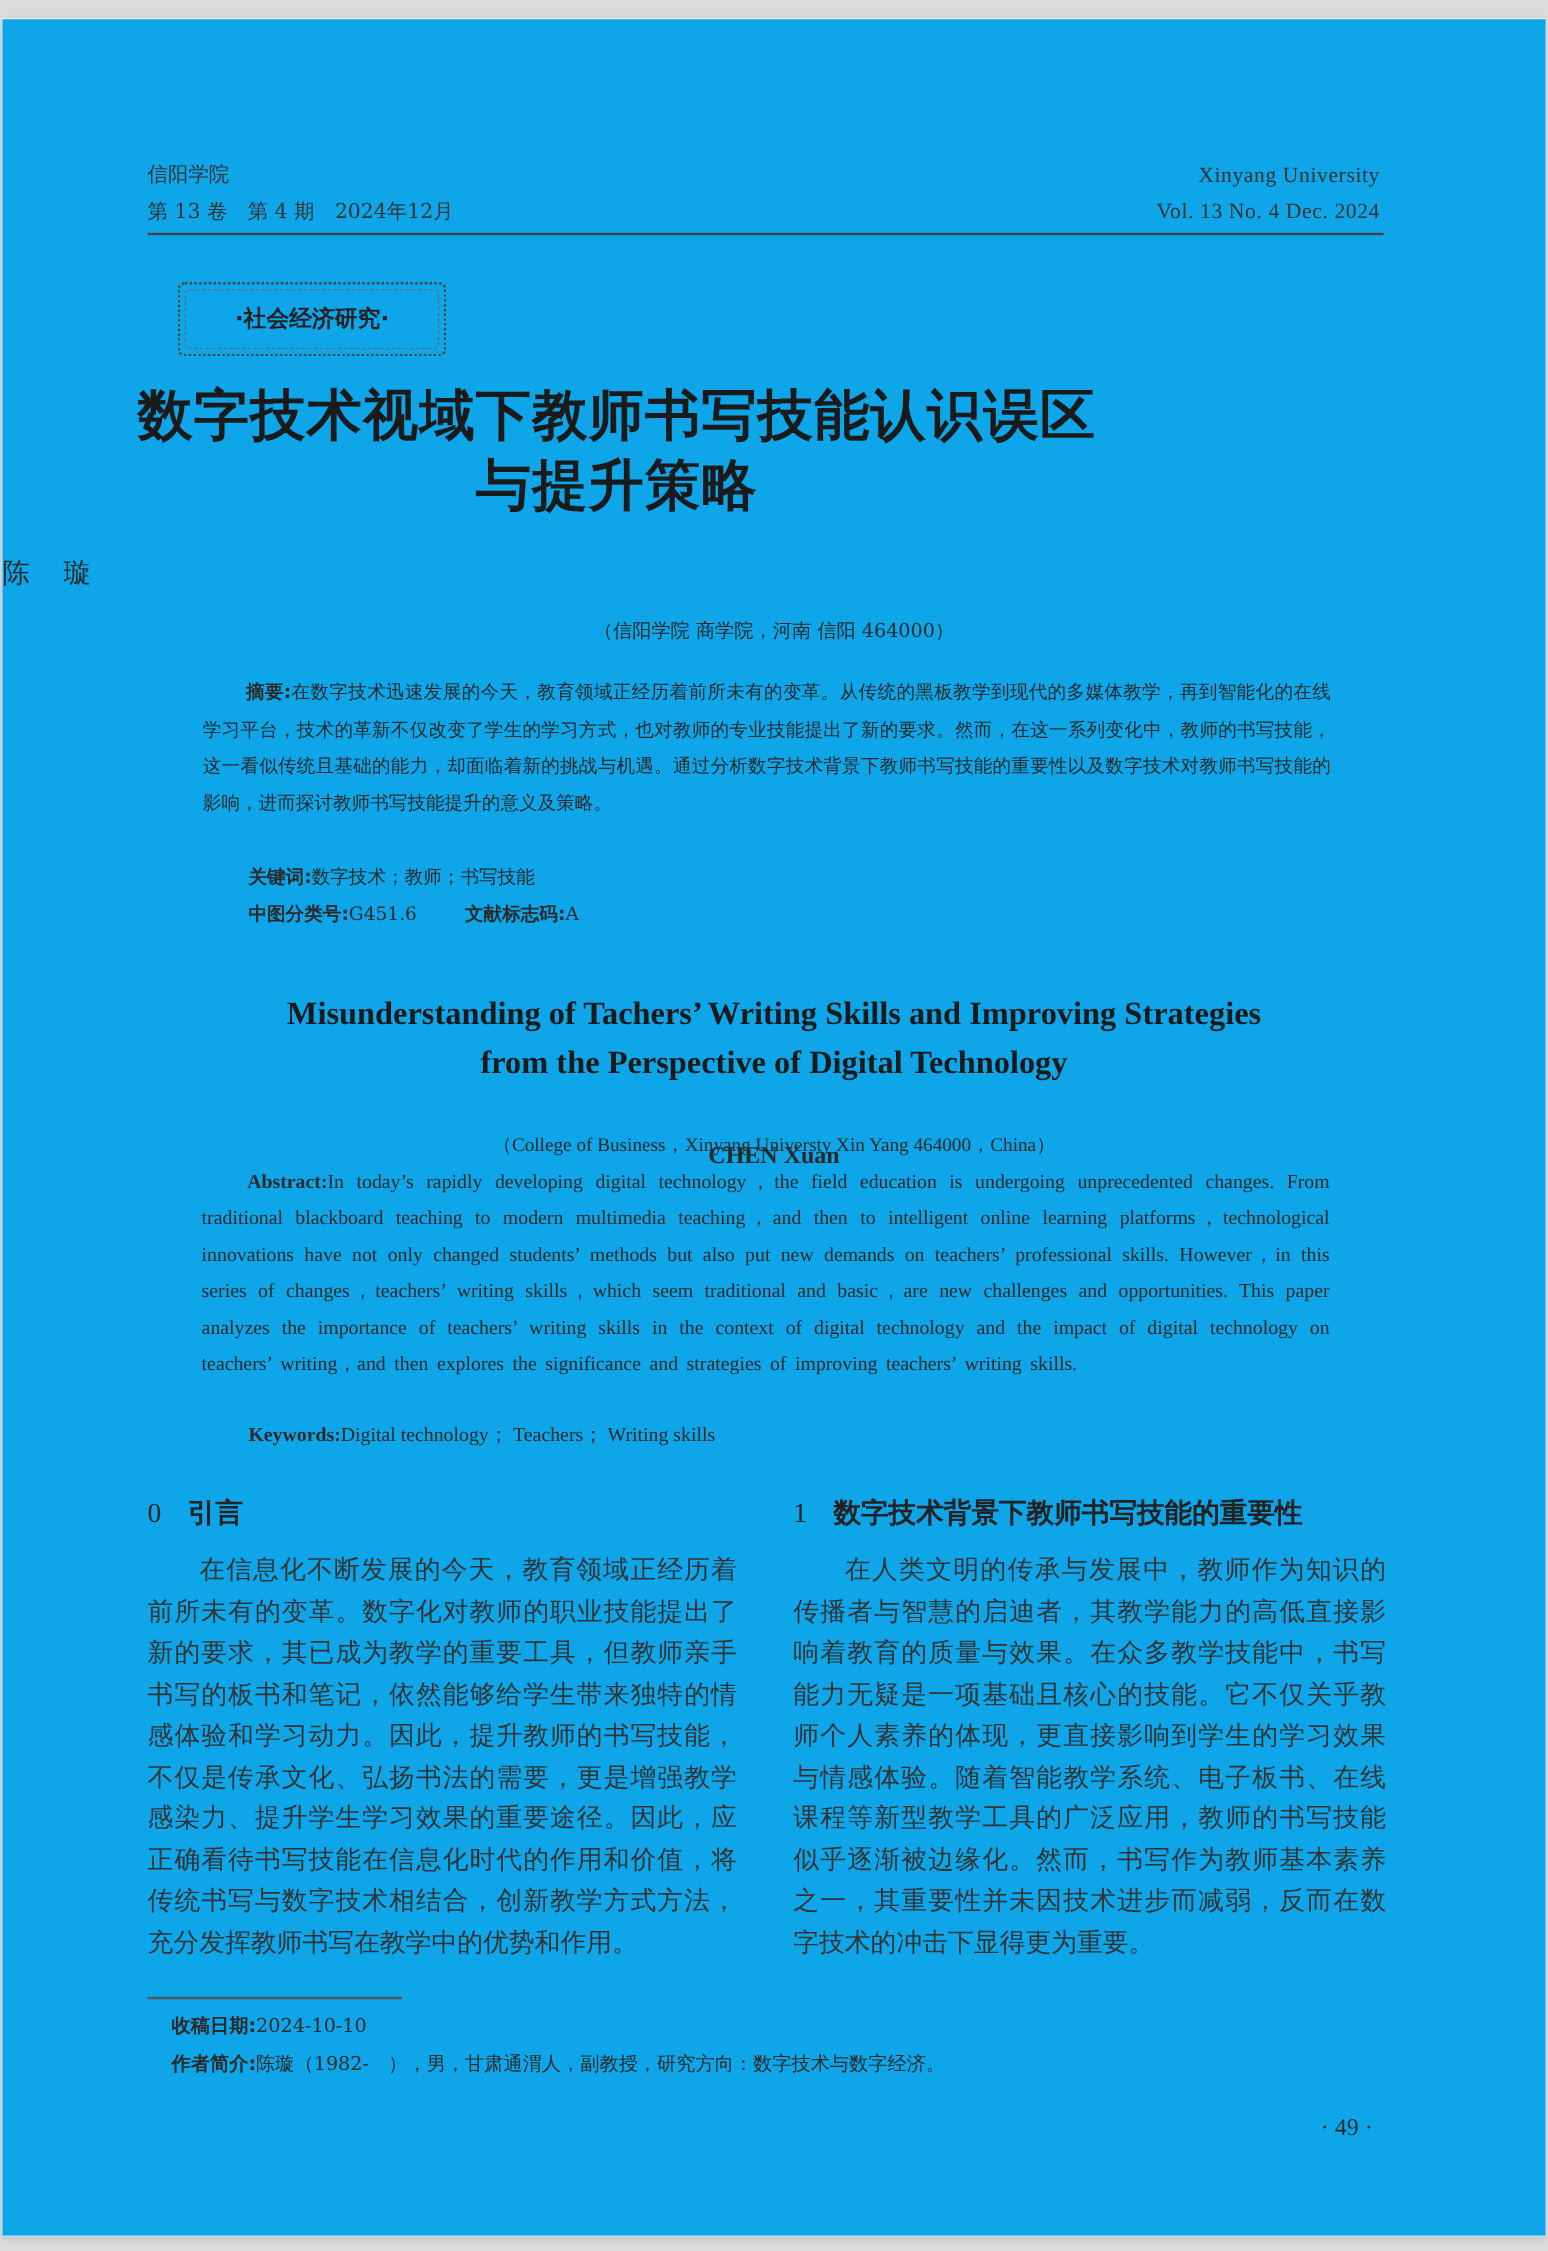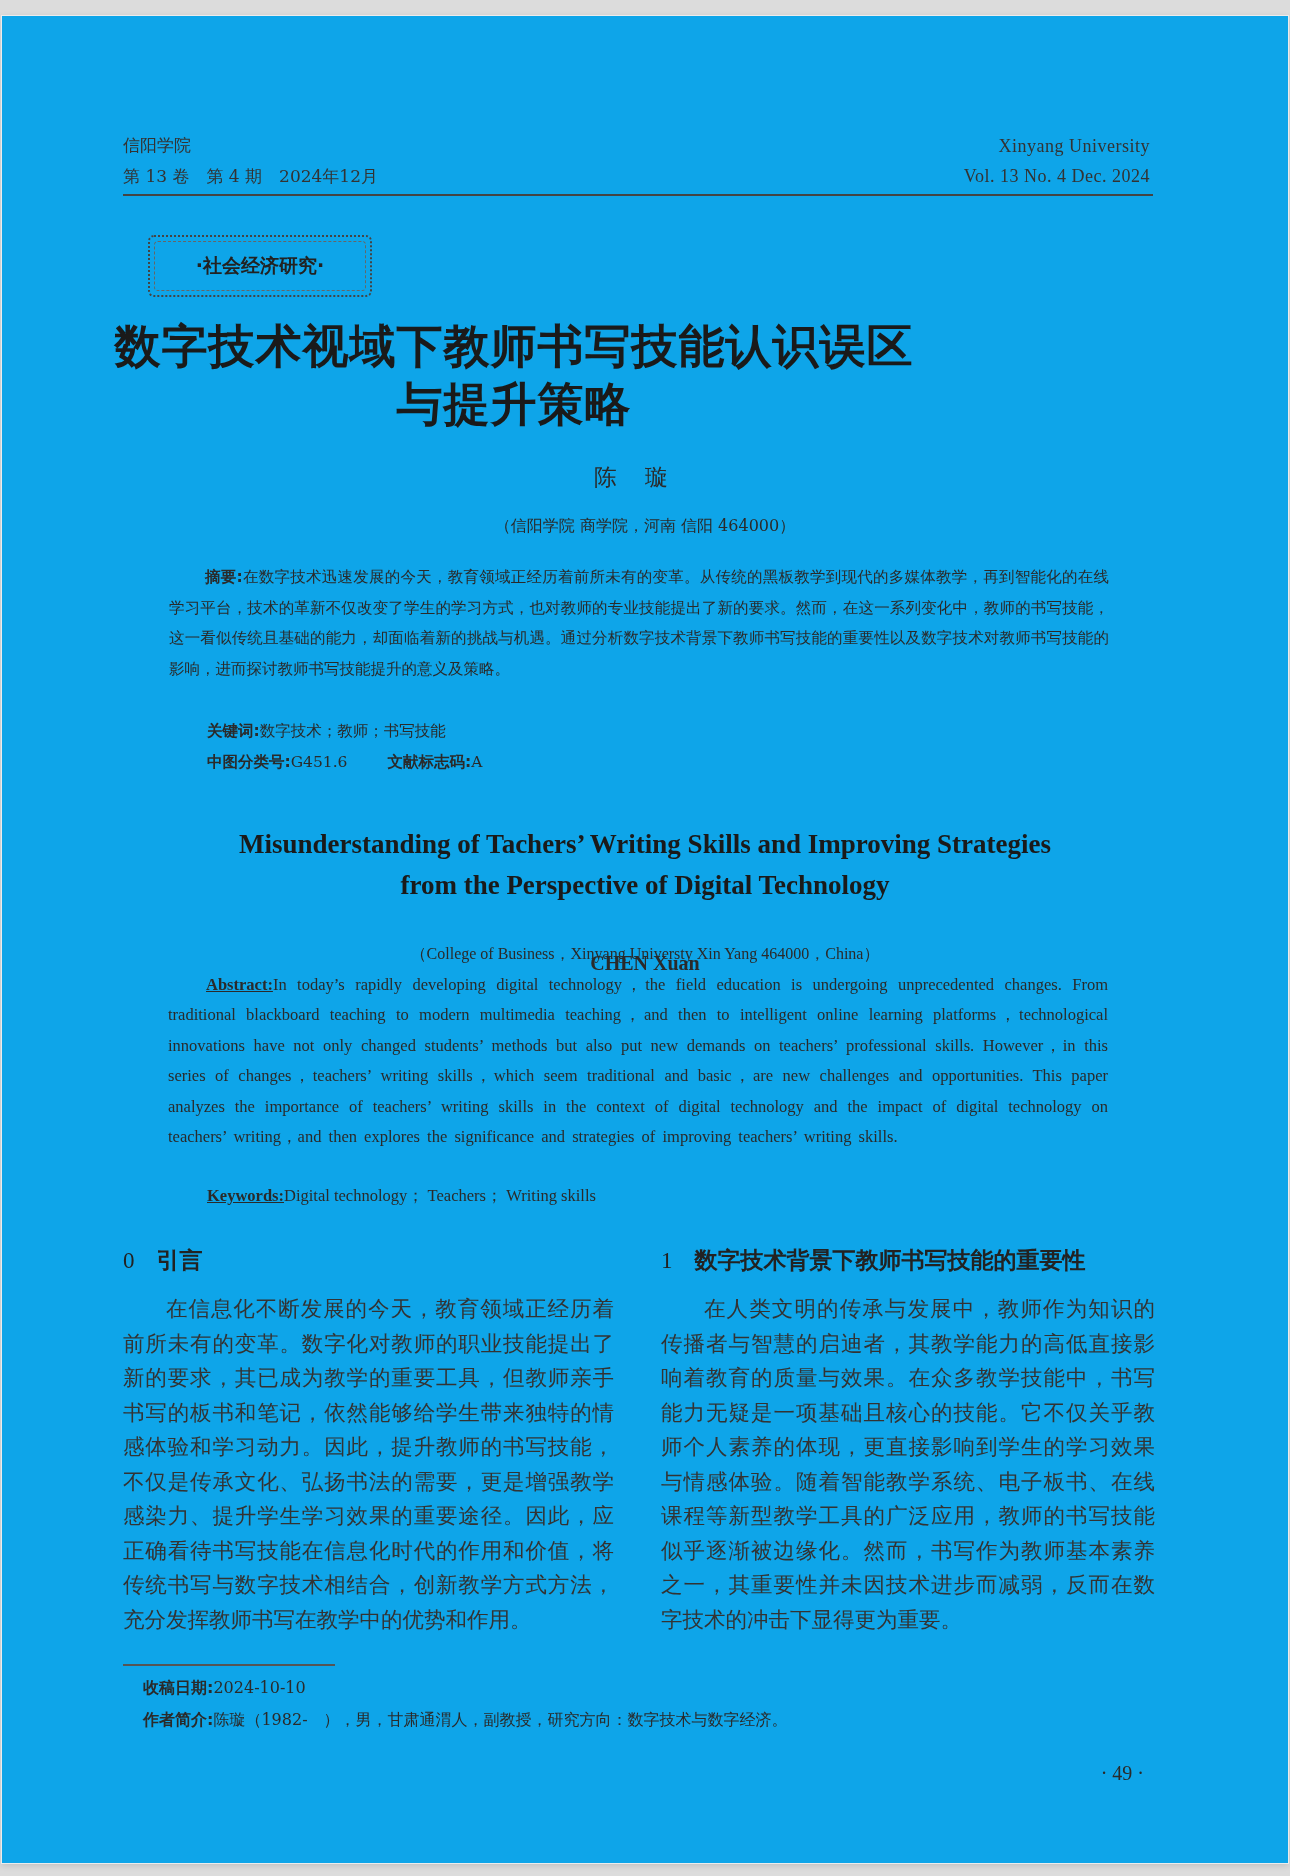--- a/index.html
+++ b/index.html
@@ -26,38 +26,38 @@
     font-family: "DejaVu Sans", sans-serif; font-size: 19px; font-weight: bold; color: #222;
   }
   .section-tag::before {
     content: ""; position: absolute; inset: 4px; border: 1px dashed #666; border-radius: 4px;
   }
   .title-cn {
     left: 0; width: 1024px; text-align: center;
     font-family: "DejaVu Sans", sans-serif; font-weight: bold; font-size: 46px; color: #1a1a1a;
     letter-spacing: 1px;
   }
-  .author-cn { left: 0; width: 1286px; text-align: center; font-size: 23px; letter-spacing: 28px; }
+  .author-cn { left: 0; width: 1286px; font-size: 23px; letter-spacing: 28px; }
   .affil-cn { left: 0; width: 1286px; text-align: center; font-size: 16px; }
   .abs-cn {
     left: 167px; width: 940px; font-size: 15.5px; line-height: 30.5px; text-indent: 36px; text-align: justify;
   }
   .abs-cn b, .kw b, .cls b { font-family: "DejaVu Sans", sans-serif; font-weight: bold; }
   .kw { left: 205px; font-size: 15.5px; }
   .title-en {
     left: 0; width: 1286px; text-align: center;
     font-family: "Liberation Serif", serif; font-weight: bold; font-size: 27px; line-height: 41px; color: #1a1a1a;
   }
   .author-en { left: 0; width: 1286px; text-align: center; font-family: "Liberation Serif", serif; font-weight: bold; font-size: 20px; }
   .affil-en { left: 0; width: 1286px; text-align: center; font-family: "Liberation Serif", serif; font-size: 16px; }
   .abs-en {
     left: 166px; width: 940px; font-family: "Liberation Serif", serif; font-size: 16.5px; line-height: 30.4px;
     text-indent: 38px; text-align: justify; word-spacing: 3px;
   }
-  .abs-en b, .kw-en b { font-weight: bold; text-decoration: underline; }
+  .abs-en b, .kw-en b { font-weight: bold; }
   .kw-en { left: 205px; font-family: "Liberation Serif", serif; font-size: 16.5px; }
   .h-sec { font-size: 23px; font-family: "DejaVu Sans", sans-serif; font-weight: bold; color: #222; white-space: nowrap; }
   .h-sec .num { font-family: "Liberation Serif", serif; font-weight: normal; margin-right: 22px; }
   .body-col {
     width: 491px; font-size: 21.5px; line-height: 34.5px; text-indent: 43px; text-align: justify; color: #333;
   }
   .fn-rule { left: 121px; top: 1648px; width: 212px; border-top: 2px solid #555; }
   .fn { left: 141px; font-size: 16px; white-space: nowrap; }
   .fn b { font-family: "DejaVu Sans", sans-serif; font-weight: bold; }
   .pageno { right: 144px; top: 1746px; font-family: "Liberation Serif", serif; font-size: 20px; }

